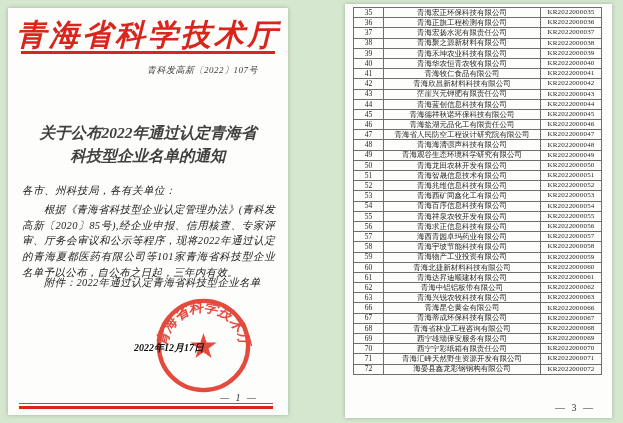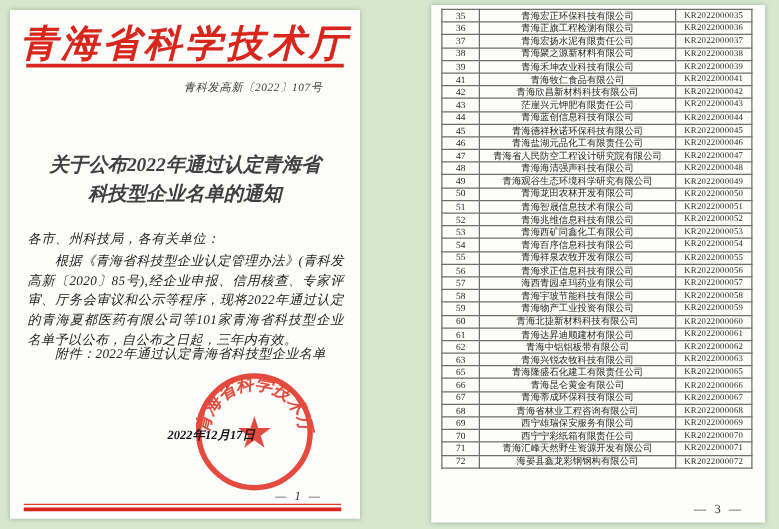--- a/index.html
+++ b/index.html
@@ -153,20 +153,25 @@
             <td class="name">青海聚之源新材料有限公司</td>
             <td class="code">KR2022000038</td>
           </tr>
 
           <tr>
             <td class="no">39</td>
             <td class="name">青海禾坤农业科技有限公司</td>
             <td class="code">KR2022000039</td>
           </tr>
 
+          <tr>
+            <td class="no">40</td>
+            <td class="name">青海华农恒青农牧有限公司</td>
+            <td class="code">KR2022000040</td>
+          </tr>
 
           <tr>
             <td class="no">41</td>
             <td class="name">青海牧仁食品有限公司</td>
             <td class="code">KR2022000041</td>
           </tr>
 
           <tr>
             <td class="no">42</td>
             <td class="name">青海欣昌新材料科技有限公司</td>
@@ -293,25 +298,20 @@
             <td class="code">KR2022000062</td>
           </tr>
 
           <tr>
             <td class="no">63</td>
             <td class="name">青海兴锐农牧科技有限公司</td>
             <td class="code">KR2022000063</td>
           </tr>
 
 
-          <tr>
-            <td class="no">65</td>
-            <td class="name">青海隆盛石化建工有限责任公司</td>
-            <td class="code">KR2022000065</td>
-          </tr>
 
           <tr>
             <td class="no">66</td>
             <td class="name">青海昆仑黄金有限公司</td>
             <td class="code">KR2022000066</td>
           </tr>
 
           <tr>
             <td class="no">67</td>
             <td class="name">青海蒂成环保科技有限公司</td>

